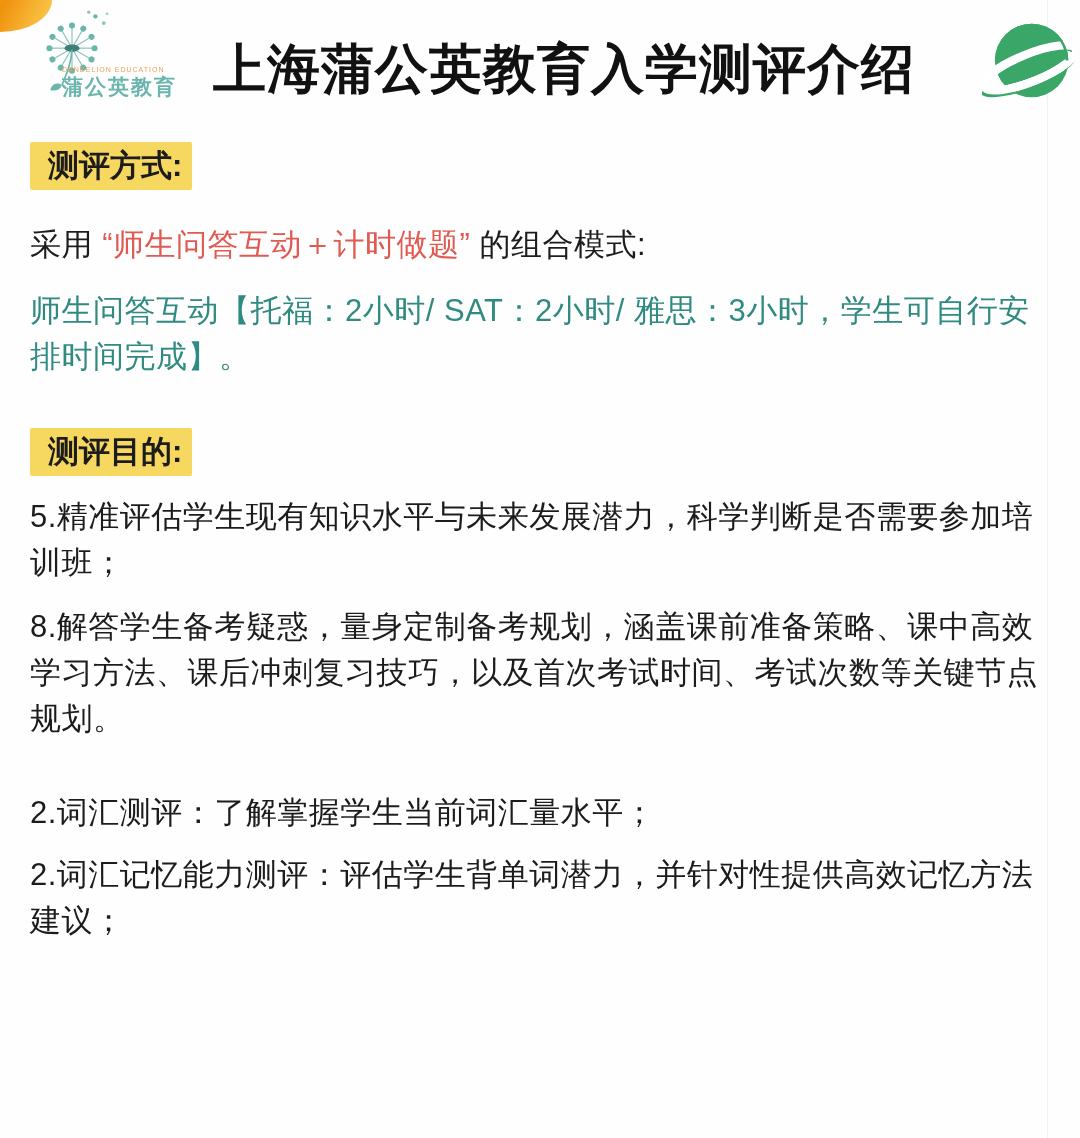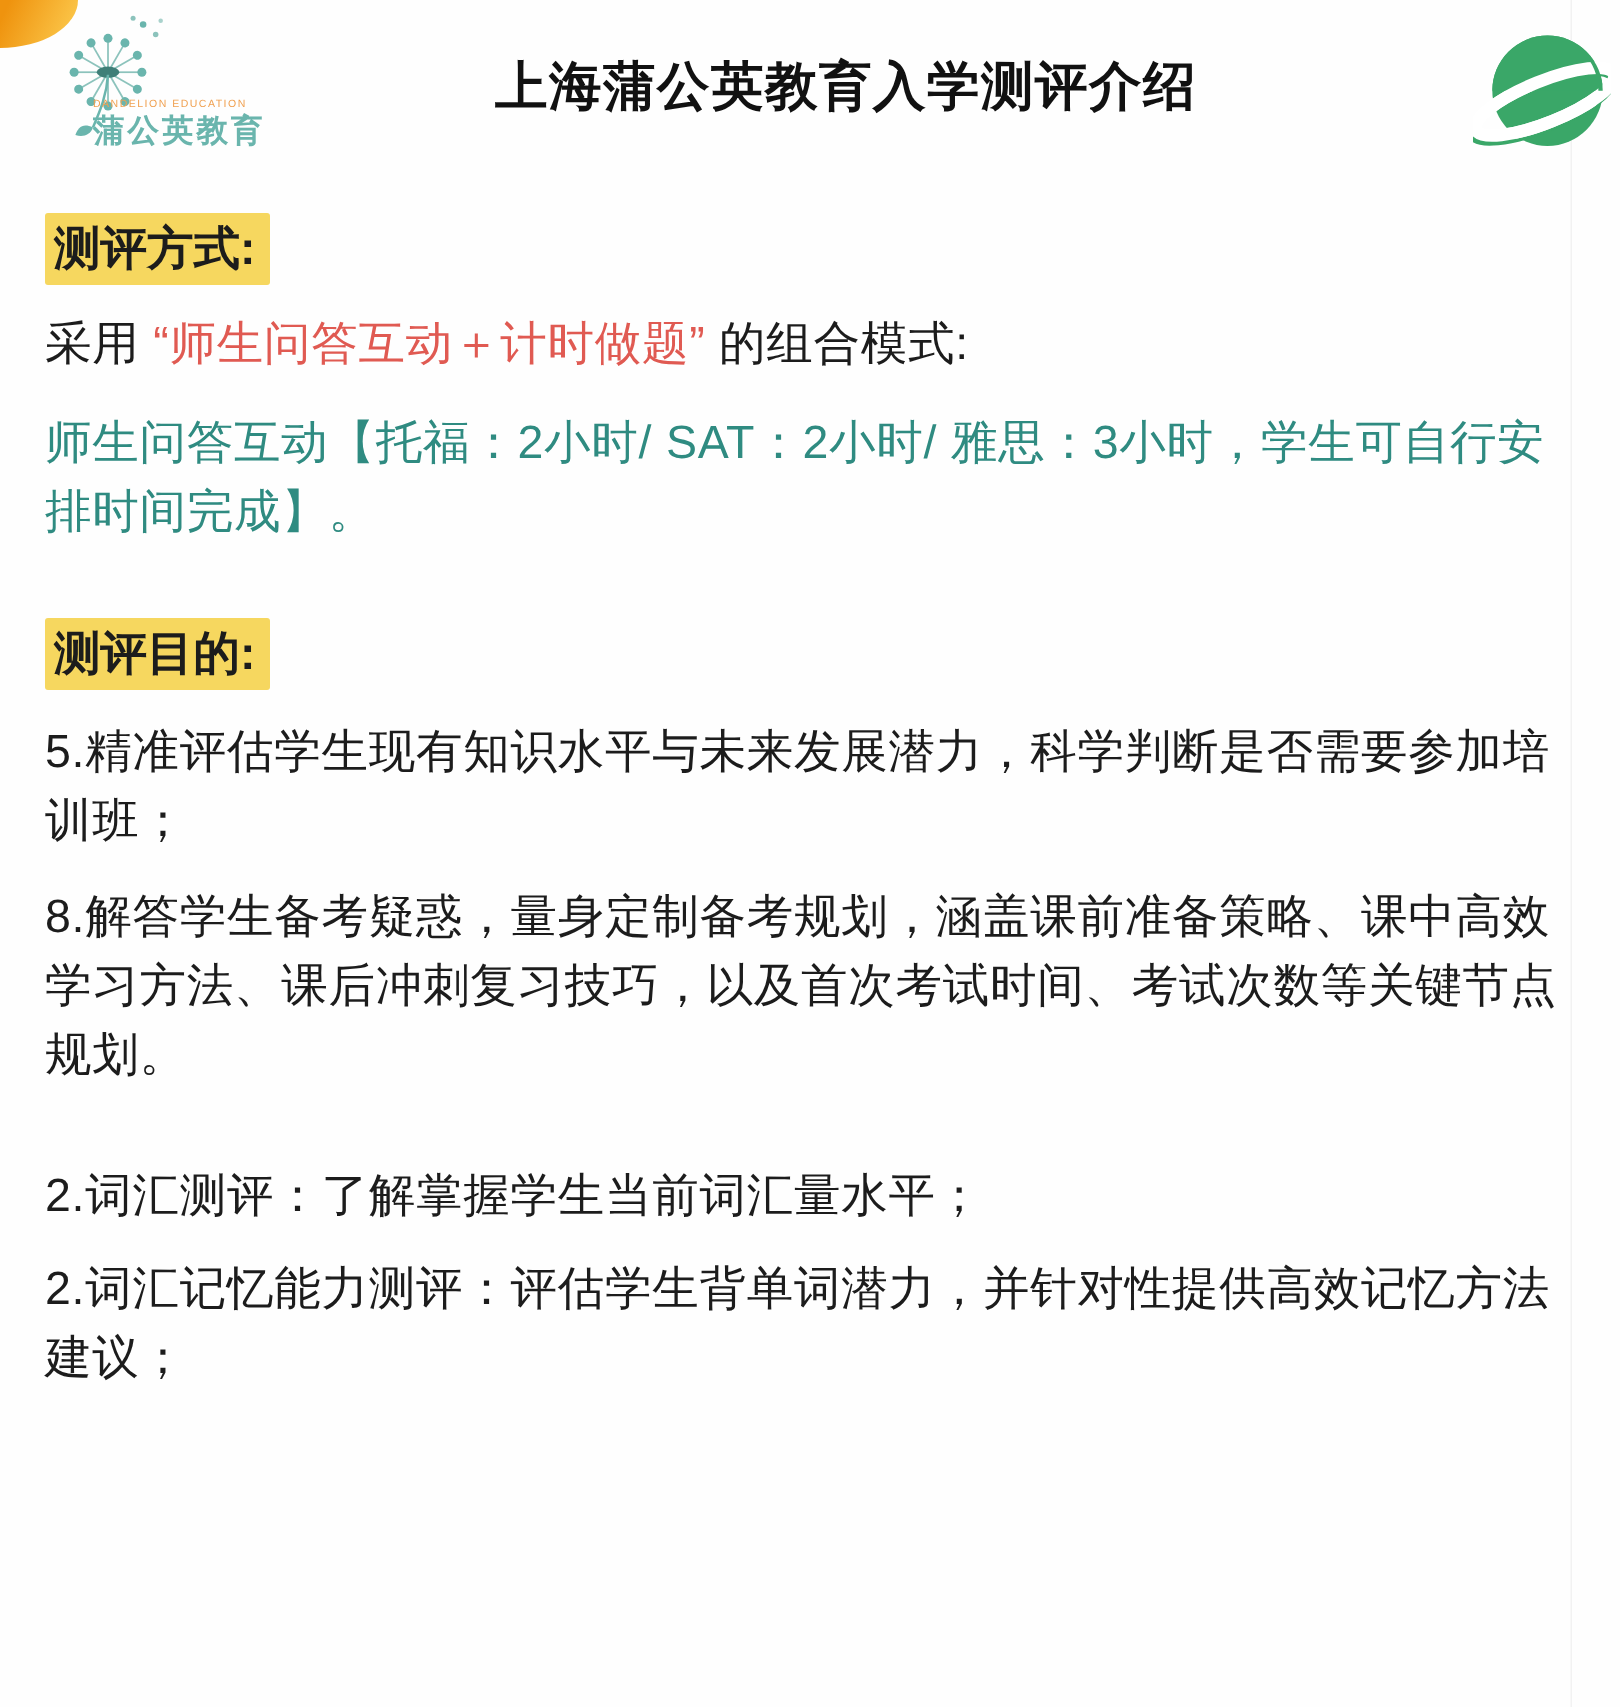--- a/index.html
+++ b/index.html
@@ -66,49 +66,49 @@
     font-size:21px;
     font-weight:bold;
     color:var(--logo-teal);
     letter-spacing:2px;
   }
   .page-title {
     position:absolute;
     left:0; right:0;
     top:34px;
     text-align:center;
-    font-size:35px;
+    font-size:53px;
     font-weight:900;
     color:#111;
     letter-spacing:1px;
     margin-left:48px;
   }
   .planet {
     position:absolute;
     top:16px; right:6px;
   }
   
   .content {
     padding:0 30px;
   }
   .section-heading {
     display:inline-block;
     font-size:31px;
     font-weight:bold;
     color:var(--text-black);
     background:var(--highlight-yellow);
-    padding:5px 10px 6px 6px;
+    padding:5px 10px 6px 18px;
     border-radius:2px;
     line-height:1.2;
   }
   .para {
     font-size:31px;
     line-height:46px;
     color:var(--text-black);
-    margin-top:16px;
+    margin-top:32px;
     letter-spacing:0.5px;
   }
   .para .red { color:var(--accent-red); }
   .para.green { color:var(--accent-green); }
   .section { margin-top:14px; }
   .section + .section { margin-top:48px; }
   .section-method .para.green { margin-top:20px; }
   .section-purpose .para { margin-top:18px; }
   .section-content .para { margin-top:16px; }
 </style>

